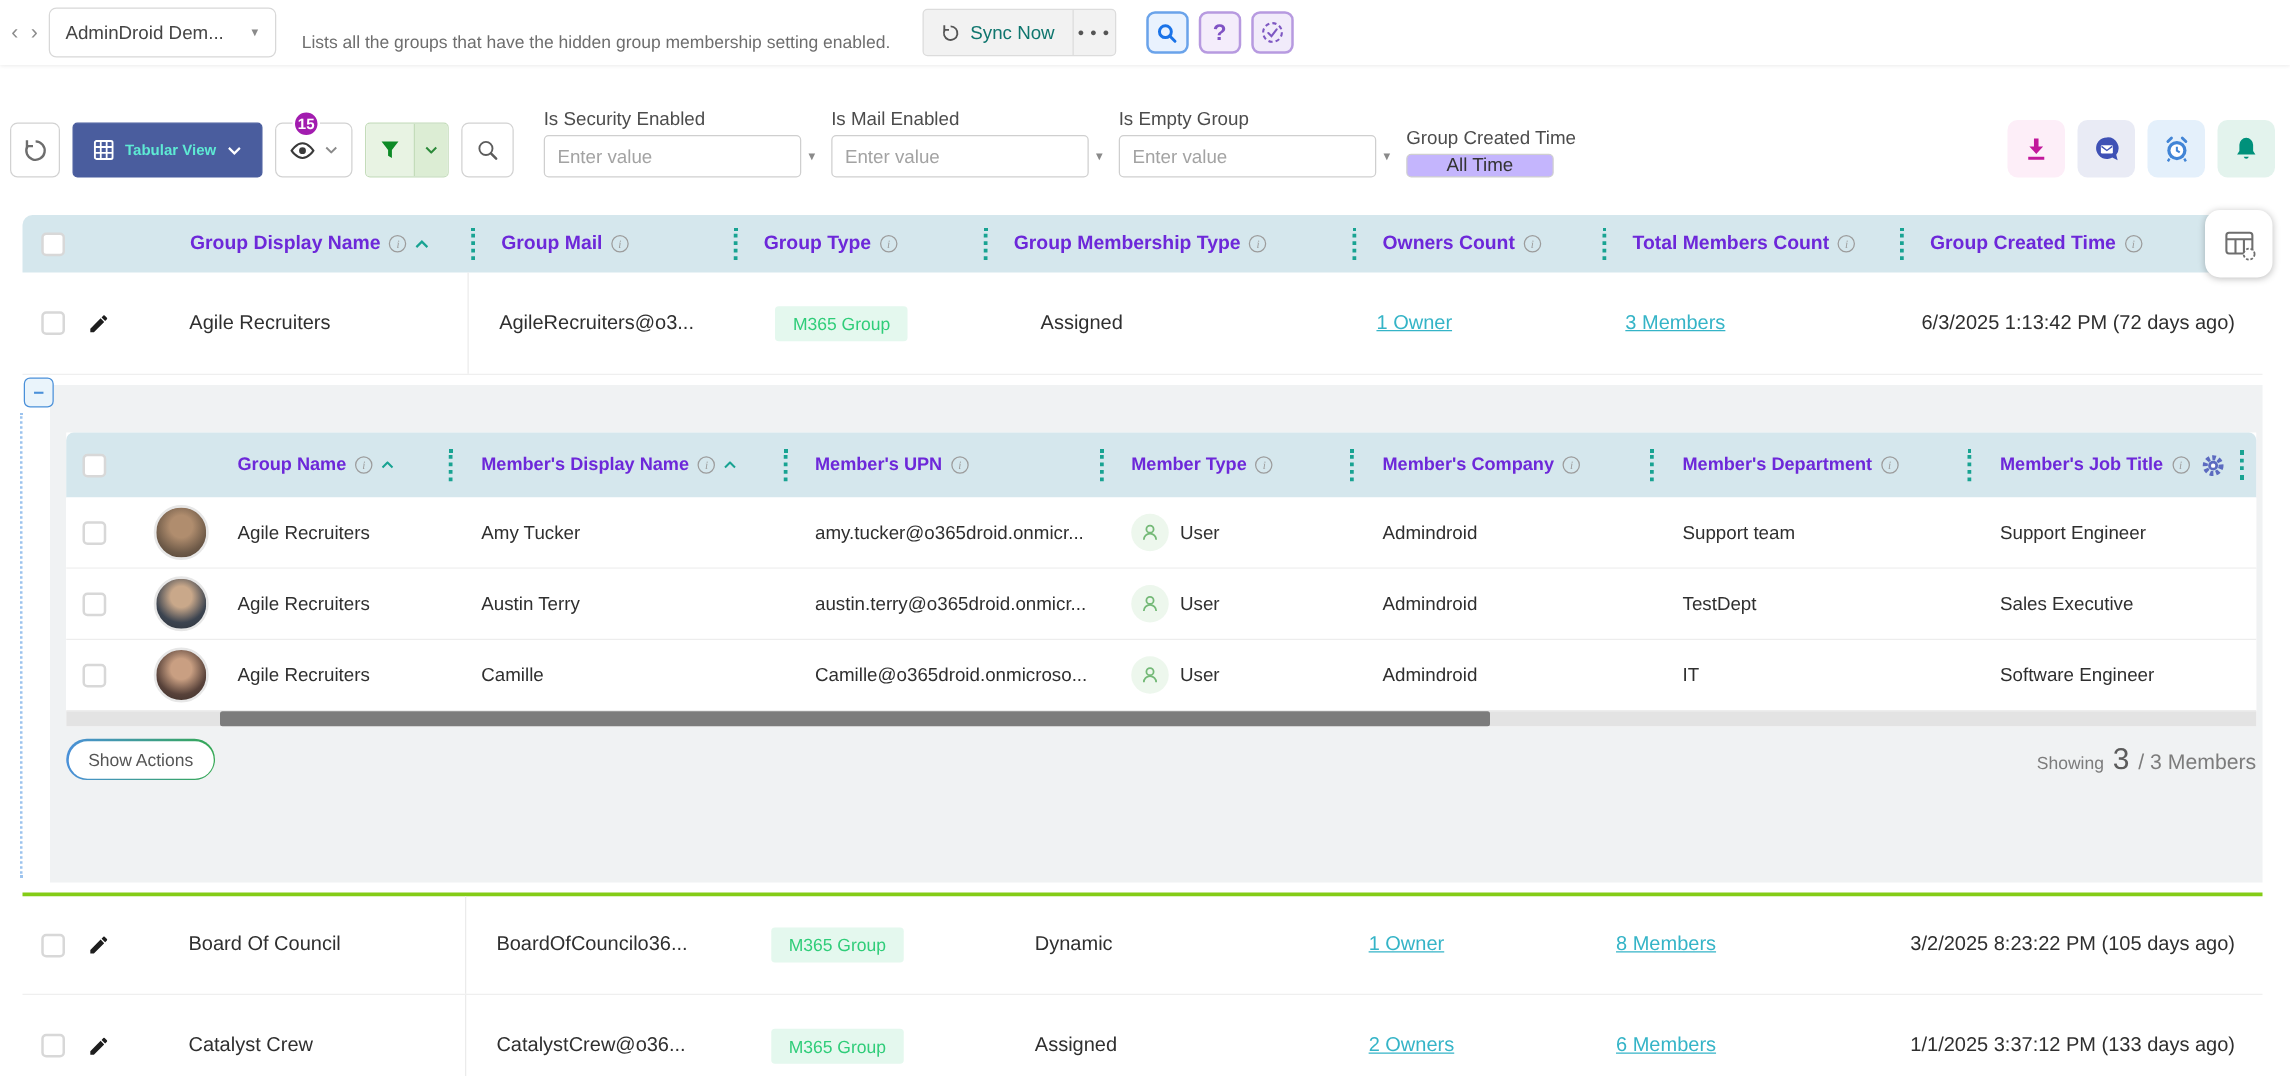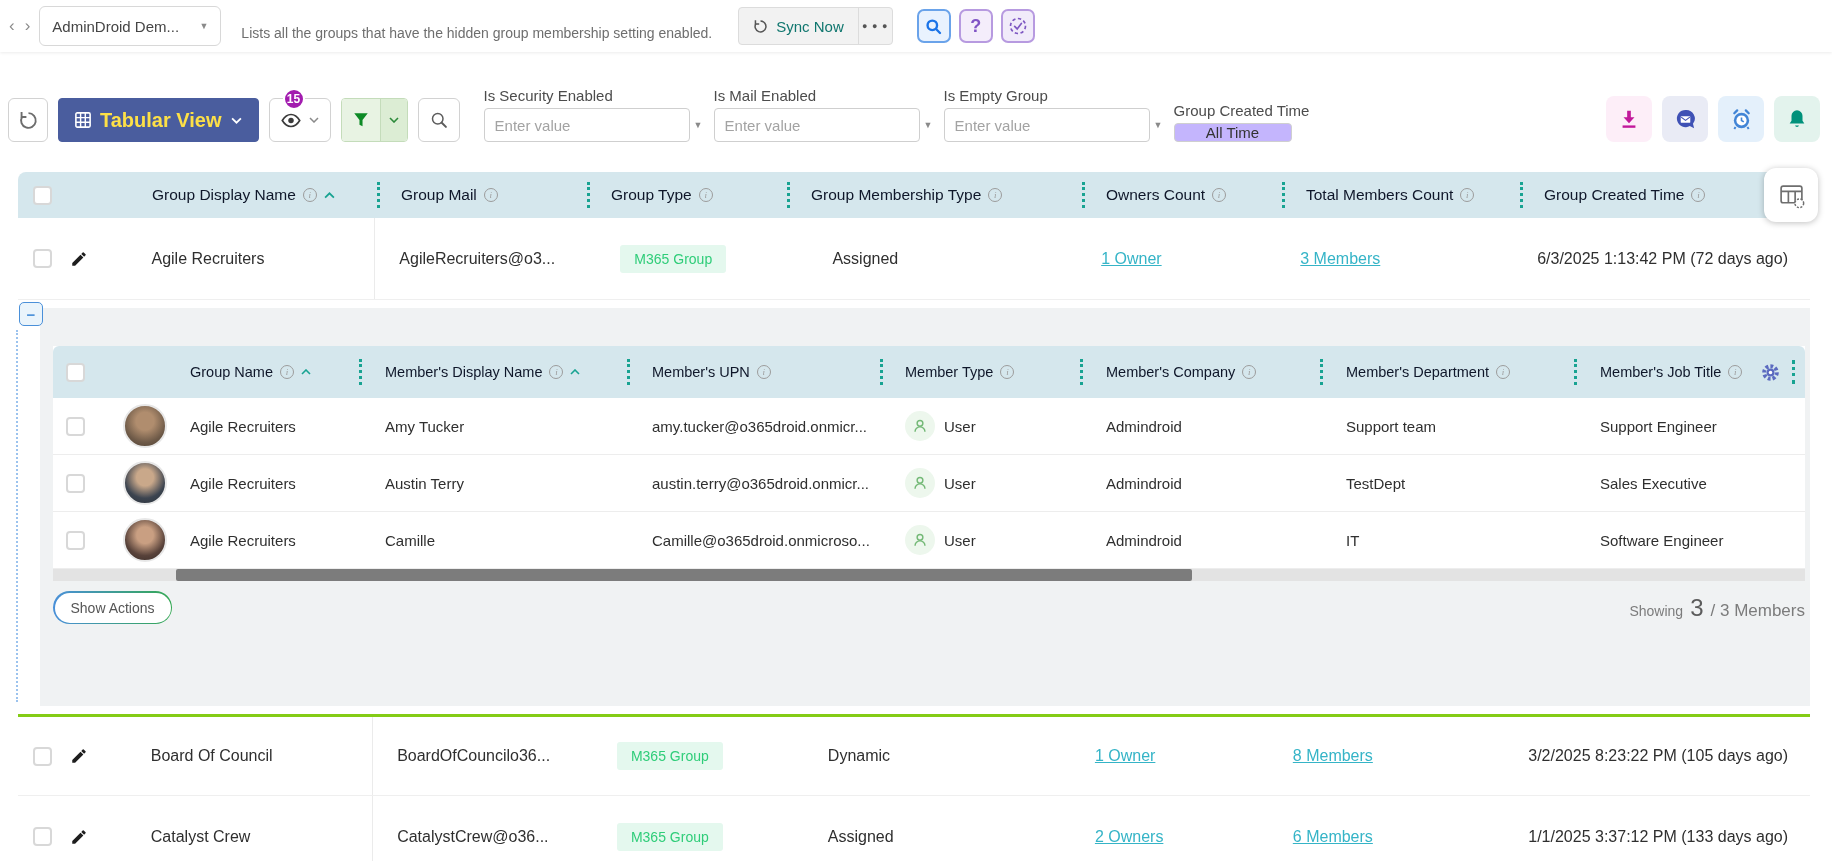--- a/index.html
+++ b/index.html
@@ -30,22 +30,22 @@
   .hicon{ width:34px; height:34px; border-radius:7px; display:flex; align-items:center; justify-content:center; cursor:pointer;}
   .hicon.search{ background:#e9f2fe; border:2px solid #6aa3ea;}
   .hicon.help{ background:#f4edfb; border:2px solid #b79ae0; color:#8053c5; font-size:18px; font-weight:700;}
   .hicon.sched{ background:#f1ebfa; border:2px solid #b79ae0;}
 
   
   .toolbar{ margin-top:14px; height:76px; display:flex; align-items:flex-end; padding:0 12px 0 8px; gap:10px;}
   .tbtn{ height:44px; border:1px solid #d2d2d2; border-radius:6px; background:#fff;
     display:flex; align-items:center; justify-content:center; cursor:pointer;}
   .tbtn.refresh{ width:40px;}
-  .tbtn.tabview{ background:#4a5d9e; border-color:#4a5d9e; color:#fde047; padding:0 16px; gap:9px;
-    font-size:20px; font-weight:600; border-radius:4px;}
+  .tbtn.tabview{ background:#4a5d9e; border-color:#4a5d9e; color:#5eead4; padding:0 16px; gap:9px;
+    font-size:12px; font-weight:600; border-radius:4px;}
   .tbtn.eye{ width:62px; gap:7px; position:relative;}
   .badge{ position:absolute; left:-11px; top:-11px; width:22px; height:22px; border-radius:50%;
     background:#a21caf; border:2px solid #fff; color:#fff; font-size:12px; font-weight:700;
     display:flex; align-items:center; justify-content:center;margin-left:24px;}
   .funnel-split{ height:44px; display:flex; border:1px solid #c4dcba; border-radius:4px; overflow:hidden; cursor:pointer;}
   .funnel-l{ width:38px; background:#e8f3e3; display:flex; align-items:center; justify-content:center;}
   .funnel-r{ width:27px; background:#dcedd4; border-left:1px solid #c4dcba; display:flex; align-items:center; justify-content:center;}
   .tbtn.srch{ width:42px;}
   .fgroup{ display:flex; flex-direction:column; margin-left:14px;}
   .fgroup label{ font-size:15px; color:#4c4c4c; margin-bottom:4px;}
@@ -69,21 +69,21 @@
   .gcell{ display:flex; align-items:center; position:relative;}
   .c-ctrl{ width:117px; padding-left:15px; gap:18px;}
   .c-name{ width:242px; padding-left:17px;}
   .c-mail{ width:210px; padding-left:24px;}
   .c-type{ width:200px; padding-left:24px;}
   .c-mem { width:295px; padding-left:24px;}
   .c-own { width:200px; padding-left:24px;}
   .c-tot { width:238px; padding-left:24px;}
   .c-crt { flex:1; padding-left:24px; padding-right:22px; justify-content:flex-end;}
   .hcell{ gap:7px;}
-  .htext{ font-size:15.5px; color:#0f172a; font-weight:400; white-space:nowrap;}
+  .htext{ font-size:15.5px; color:#6d28d9; font-weight:700; white-space:nowrap;}
   .sep{ position:absolute; left:0; top:50%; transform:translateY(-50%); height:26px;
     border-left:3px dotted #18a392;}
   .info{ width:14px; height:14px; min-width:14px; border:1px solid #9c9c9c; border-radius:50%;
     font-size:9px; font-style:italic; color:#9c9c9c; display:inline-flex; align-items:center;
     justify-content:center; font-family:"Liberation Serif", serif;}
   .colchooser{ position:absolute; right:-8px; top:-4px; width:54px; height:54px; background:#fff;
     border-radius:12px; box-shadow:0 1px 6px rgba(0,0,0,.25); display:flex; align-items:center;
     justify-content:center; cursor:pointer;}
   .g-row{ height:82px; background:#fff; display:flex; align-items:center; border-bottom:1px solid #efefef;}
   .g-row .c-name{ align-self:stretch; border-right:1px solid #ebebeb;}

